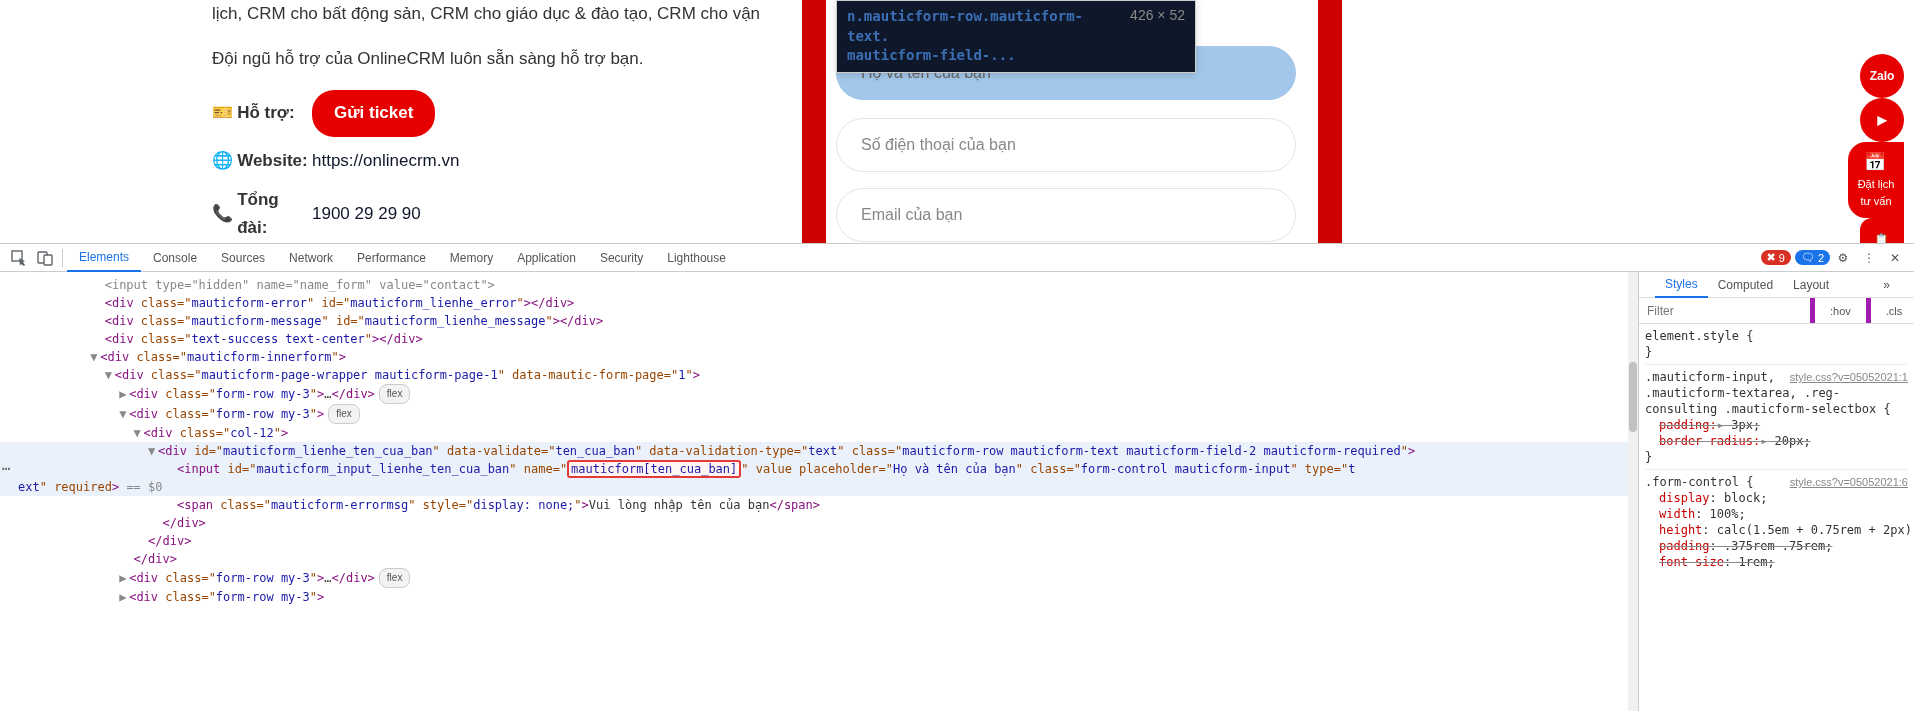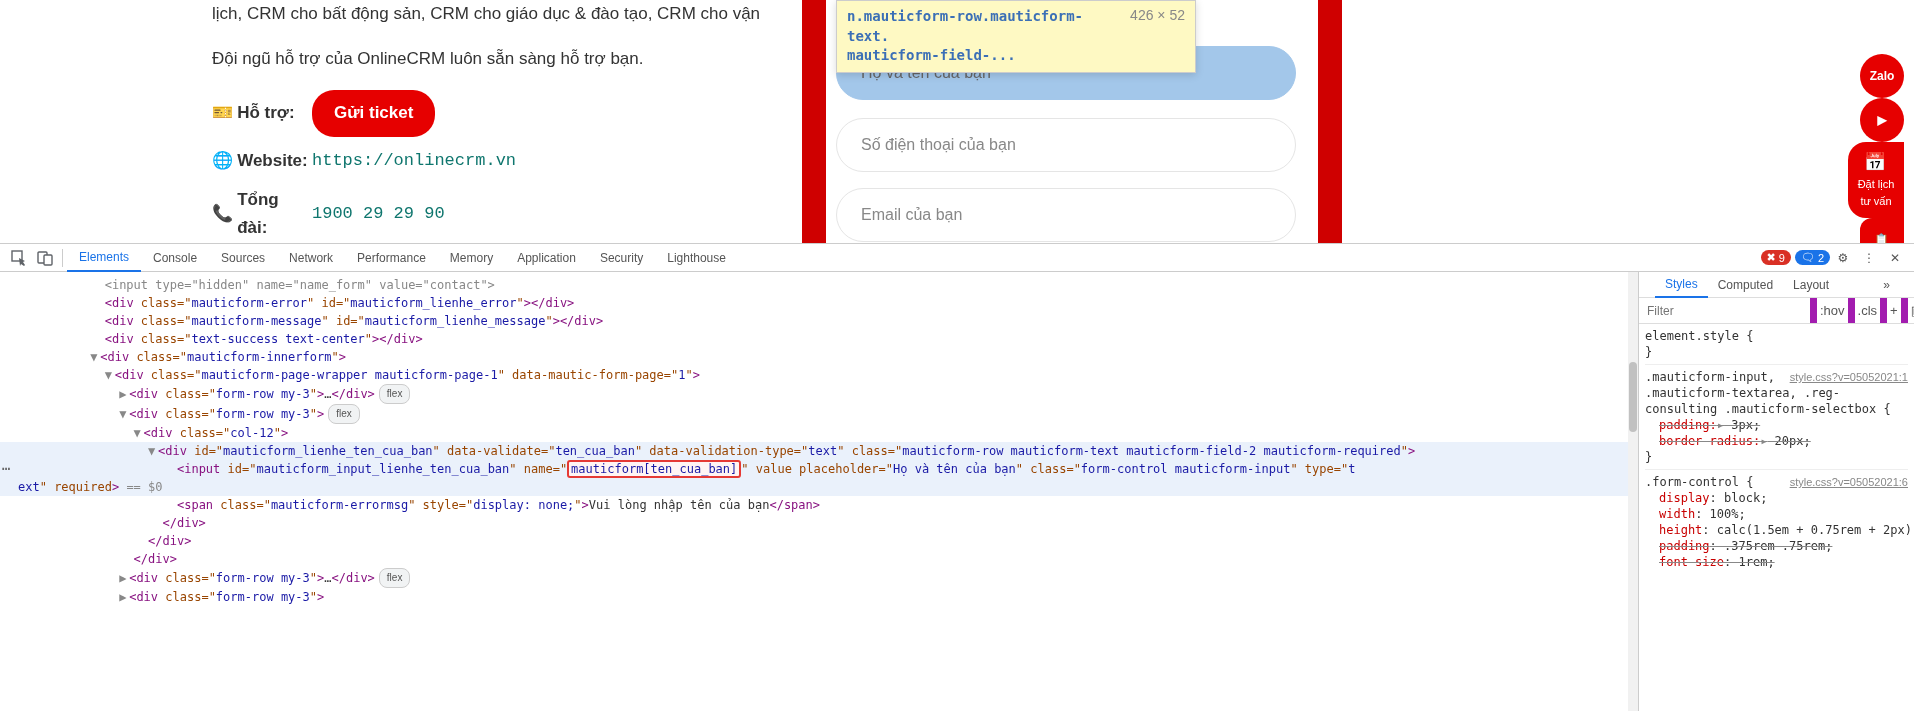--- a/index.html
+++ b/index.html
@@ -2,26 +2,26 @@
 <html><head>
 <meta charset="utf-8">
 <style>
 * { margin: 0; padding: 0; box-sizing: border-box; }
 body { font-family: Arial, sans-serif; font-size: 14px; color: #333; background: #fff; overflow: hidden; height: 711px; width: 1914px; position: relative; }
 .page-top { height: 243px; width: 100%; display: flex; background: #fff; position: relative; }
 .content-left { width: 800px; padding: 0 0 0 212px; color: #333; font-size: 17px; line-height: 1.7; }
 .content-left p { margin-bottom: 16px; }
 .contact-row { display: flex; align-items: center; margin-bottom: 10px; font-size: 17px; }
 .contact-row .label { color: #333; font-weight: bold; width: 100px; display: flex; align-items: center; gap: 4px; }
-.contact-row .val { color: #0f766e; font-family: Liberation Mono, monospace; }
+.contact-row .val { color: #0f172a; }
 .ticket-btn { background: #e60000; color: #fff; border-radius: 22px; padding: 9px 22px; font-weight: 600; display: inline-block; font-size: 17px; }
 .form-area { position: absolute; left: 802px; top: 0; width: 540px; height: 243px; }
 .red-bar-l { position: absolute; left: 0; top: 0; width: 24px; height: 243px; background: #cf0000; }
 .red-bar-r { position: absolute; left: 516px; top: 0; width: 24px; height: 243px; background: #cf0000; }
-.tooltip-inspect { position: absolute; top: 0; left: 34px; width: 360px; background: #fef9c3; border: 1px solid #ccc; box-shadow: 0 2px 8px rgba(0,0,0,.15); padding: 6px 10px; font-size: 14px; display: flex; justify-content: space-between; align-items: flex-start; z-index: 5; }
+.tooltip-inspect { position: absolute; top: 0; left: 34px; width: 360px; background: #0f172a; border: 1px solid #ccc; box-shadow: 0 2px 8px rgba(0,0,0,.15); padding: 6px 10px; font-size: 14px; display: flex; justify-content: space-between; align-items: flex-start; z-index: 5; }
 .tooltip-inspect .tpath { color: #3b6fb6; font-family: monospace; font-weight: 600; flex: 1; line-height: 1.4; }
 .tooltip-inspect .tsize { color: #888; padding-left: 10px; white-space: nowrap; }
 .form-field { position: absolute; left: 34px; width: 460px; height: 54px; border-radius: 28px; border: 1px solid #e5e5e5; background: #fff; display: flex; align-items: center; padding: 0 24px; color: #888; font-size: 16px; }
 .form-field.highlight { background: #a3c7ea; color: #666; border-color: #a3c7ea; }
 .f1 { top: 46px; }
 .f2 { top: 118px; }
 .f3 { top: 188px; }
 .side-buttons { position: absolute; right: 10px; top: 10px; display: flex; flex-direction: column; align-items: flex-end; }
 .circ { width: 44px; height: 44px; border-radius: 50%; background: #e60000; color: #fff; display: flex; align-items: center; justify-content: center; font-weight: bold; font-size: 12px; }
 .side-tag { background: #e60000; color: #fff; padding: 10px 6px; border-radius: 18px 0 0 18px; width: 56px; text-align: center; font-size: 11px; line-height: 1.2; display: flex; flex-direction: column; align-items: center; gap: 4px; }
@@ -48,21 +48,21 @@
 .sel-eq { color: #888; }
 .flex-badge { display: inline-block; background: #f1f3f4; border: 1px solid #ccc; border-radius: 8px; padding: 0 7px; font-size: 10px; color: #555; margin-left: 4px; font-family: Arial; vertical-align: middle; }
 .dots-gutter { position: absolute; left: 2px; top: 187px; color: #666; font-size: 14px; letter-spacing: 1px; }
 .styles-panel { width: 276px; border-left: 1px solid #ccc; display: flex; flex-direction: column; font-size: 12px; overflow: hidden; }
 .styles-tabs { height: 26px; border-bottom: 1px solid #ddd; display: flex; align-items: center; padding: 0 16px; }
 .styles-tabs .st { padding: 0 10px; height: 26px; display: flex; align-items: center; color: #555; }
 .styles-tabs .st.active { color: #1a73e8; border-bottom: 2px solid #1a73e8; }
 .styles-tabs .chev { margin-left: auto; padding: 0 8px; color: #555; }
 .filter-row { height: 26px; border-bottom: 1px solid #ddd; display: flex; align-items: center; }
 .filter-row input { border: none; padding: 0 8px; flex: 1; outline: none; font-size: 12px; color: #888; }
-.filter-row .mini { padding: 0 3px; color: #555; font-size: 13px; border-left: 7px solid #a21caf; height: 100%; display: flex; align-items: center; }
+.filter-row .mini { padding: 0 15px; color: #555; font-size: 11px; border-left: 5px solid #a21caf; height: 100%; display: flex; align-items: center; }
 .styles-body { flex: 1; overflow: auto; font-family: Menlo, Consolas, monospace; font-size: 12px; line-height: 16px; padding: 4px 6px; }
 .css-sel { color: #333; }
 .css-link { color: #888; float: right; text-decoration: underline; font-family: Arial; font-size: 11px; }
 .prop { padding-left: 14px; white-space: nowrap; }
 .prop-n { color: #c80000; }
 .prop-v { color: #333; }
 .strike { text-decoration: line-through; color: #888; }
 .dom-scrollbar { position: absolute; right: 0; top: 0; bottom: 0; width: 10px; background: #f1f1f1; }
 .dom-scrollbar-thumb { position: absolute; left: 1px; right: 1px; top: 90px; height: 70px; background: #c1c1c1; border-radius: 4px; }
 </style>

